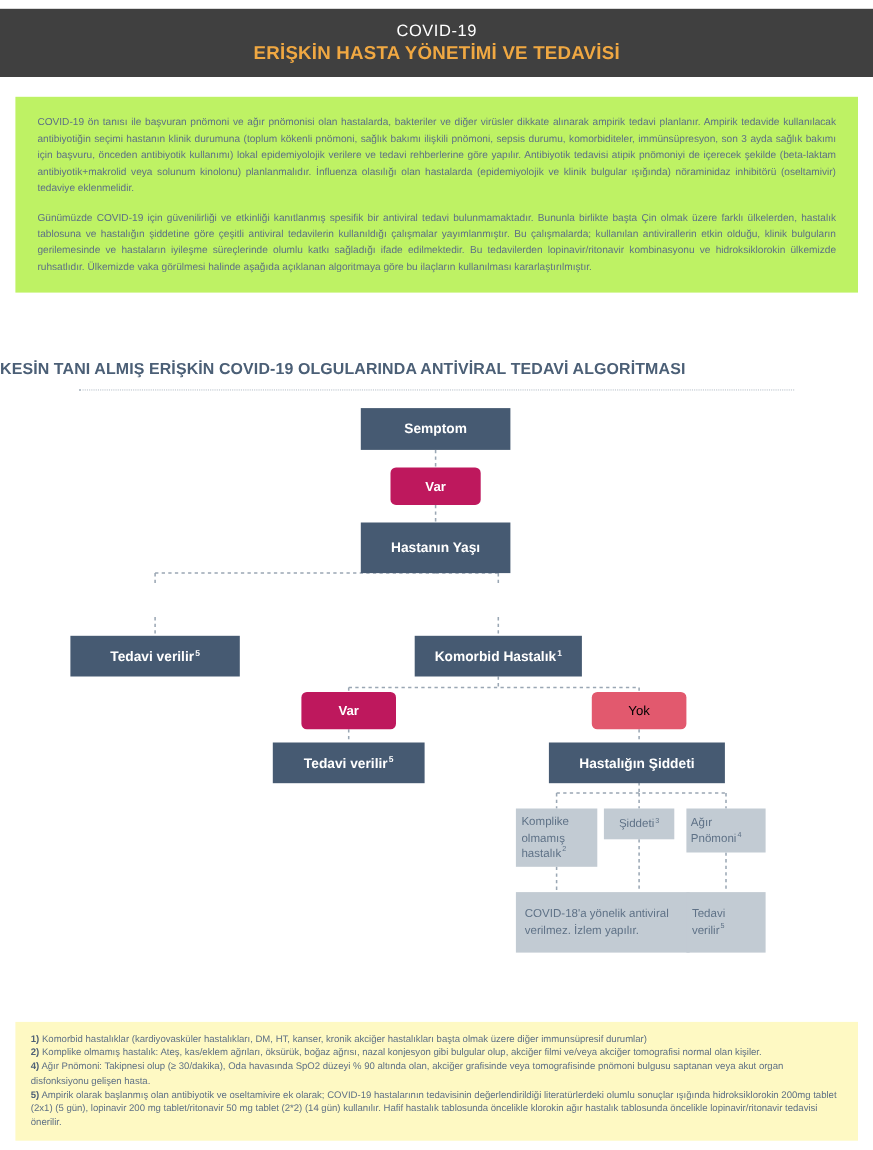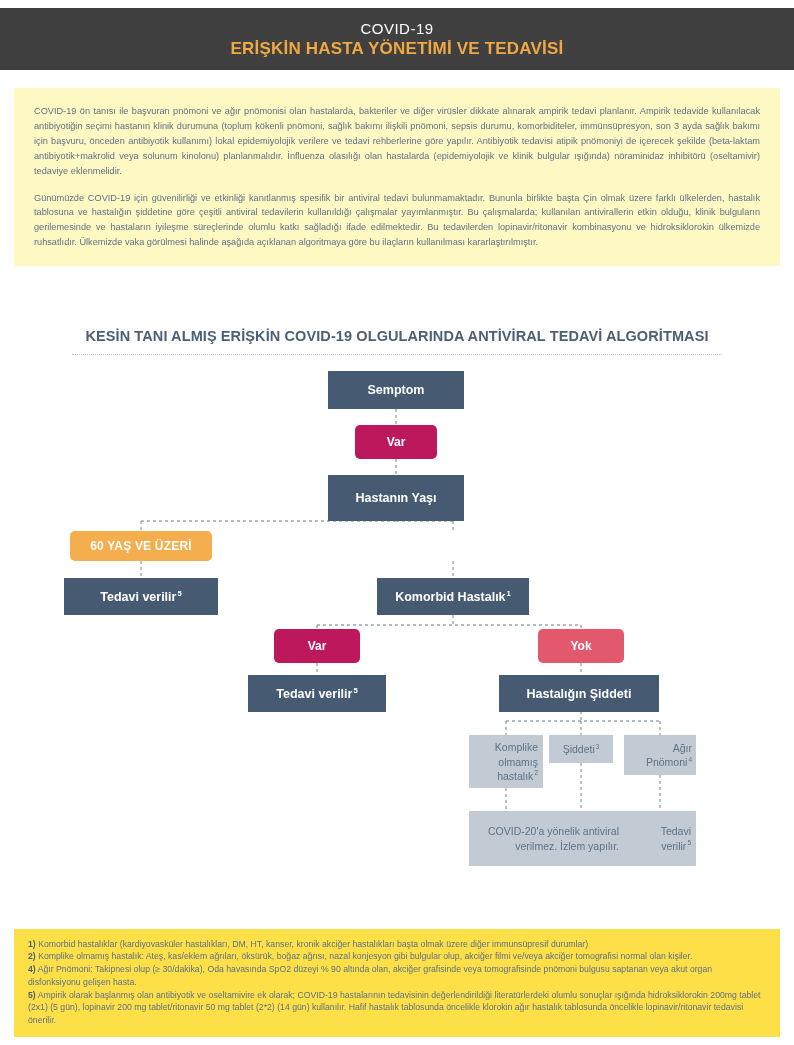--- a/index.html
+++ b/index.html
@@ -37,37 +37,37 @@
     color: #f0a842;
     font-size: 17px;
     font-weight: bold;
     letter-spacing: 0.2px;
     margin-top: 2px;
   }
 
   
   .intro {
     margin: 18px 14px 0 14px;
-    background: #fef9c3;
+    background: #bef264;
     padding: 16px 20px 16px 20px;
     box-sizing: border-box;
   }
   .intro p {
     margin: 0 0 12px 0;
     font-size: 9.2px;
     line-height: 1.62;
     text-align: justify;
     color: #5e7085;
   }
   .intro p:last-child { margin-bottom: 0; }
 
   
   .algo-title {
     margin: 62px 0 0 0;
-    text-align: center;
+    text-align: left;
     color: #4b5f76;
     font-size: 14.5px;
     font-weight: bold;
     letter-spacing: 0.1px;
   }
   .algo-rule {
     margin: 10px auto 0 auto;
     width: 650px;
     border-top: 1.6px dotted #b9c2cb;
     height: 0;
@@ -79,21 +79,21 @@
     width: 794px;
     height: 490px;
     margin-top: 8px;
   }
   .node {
     position: absolute;
     box-sizing: border-box;
     display: flex;
     align-items: center;
     justify-content: center;
-    text-align: right;
+    text-align: left;
   }
   .node span.lbl { display: inline-block; }
   .node sup { font-size: 0.62em; vertical-align: super; margin-left: 1px; }
 
   .n-dark {
     background: #465a72;
     color: #ffffff;
     font-weight: bold;
     font-size: 12.5px;
   }
@@ -107,22 +107,22 @@
   .n-orange {
     background: #f5ae4e;
     color: #ffffff;
     font-weight: bold;
     font-size: 12px;
     border-radius: 5px;
     letter-spacing: 0.2px;
   }
   .n-red {
     background: #e2596e;
-    color: #ffffff;
-    font-weight: bold;
+    color: #000000;
+    font-weight: normal;
     font-size: 12px;
     border-radius: 5px;
   }
   .n-gray {
     background: #c2cbd3;
     color: #5f7287;
     font-weight: normal;
     font-size: 10.5px;
     line-height: 1.35;
   }
@@ -133,21 +133,21 @@
     width: 794px; height: 490px;
     pointer-events: none;
   }
 
   
   .notes {
     position: absolute;
     left: 14px;
     right: 14px;
     bottom: 8px;
-    background: #fde047;
+    background: #fef9c3;
     padding: 9px 14px 10px 14px;
     box-sizing: border-box;
   }
   .notes p {
     margin: 0;
     font-size: 8.7px;
     line-height: 1.47;
     color: #5e7085;
   }
   .notes b { color: #4e6076; }
@@ -213,23 +213,20 @@
   </div>
 
   <div class="node n-teal" style="left:355px; top:62px; width:82px; height:34px;">
     <span class="lbl">Var</span>
   </div>
 
   <div class="node n-dark" style="left:328px; top:112px; width:136px; height:46px;">
     <span class="lbl">Hastanın Yaşı</span>
   </div>
 
-  <div class="node n-orange" style="left:70px; top:168px; width:142px; height:30px;">
-    <span class="lbl">60 YAŞ VE ÜZERİ</span>
-  </div>
 
 
   <div class="node n-dark" style="left:64px; top:215px; width:154px; height:37px;">
     <span class="lbl">
       <span>Tedavi verilir</span><sup>5</sup>
     </span>
   </div>
 
   <div class="node n-dark" style="left:377px; top:215px; width:152px; height:37px;">
     <span class="lbl">
@@ -267,21 +264,21 @@
     </span>
   </div>
 
   <div class="node n-gray" style="left:624px; top:372px; width:72px; height:40px; padding:3px 4px;">
     <span class="lbl">
       <span>Ağır Pnömoni</span><sup>4</sup>
     </span>
   </div>
 
   <div class="node n-gray" style="left:469px; top:448px; width:158px; height:55px; padding:4px 8px;">
-    <span class="lbl">COVID-20'a yönelik antiviral verilmez. İzlem yapılır.</span>
+    <span class="lbl">COVID-18'a yönelik antiviral verilmez. İzlem yapılır.</span>
   </div>
 
   <div class="node n-gray" style="left:624px; top:448px; width:72px; height:55px; padding:4px 5px;">
     <span class="lbl">
       <span>Tedavi verilir</span><sup>5</sup>
     </span>
   </div>
 
 </div>
 

